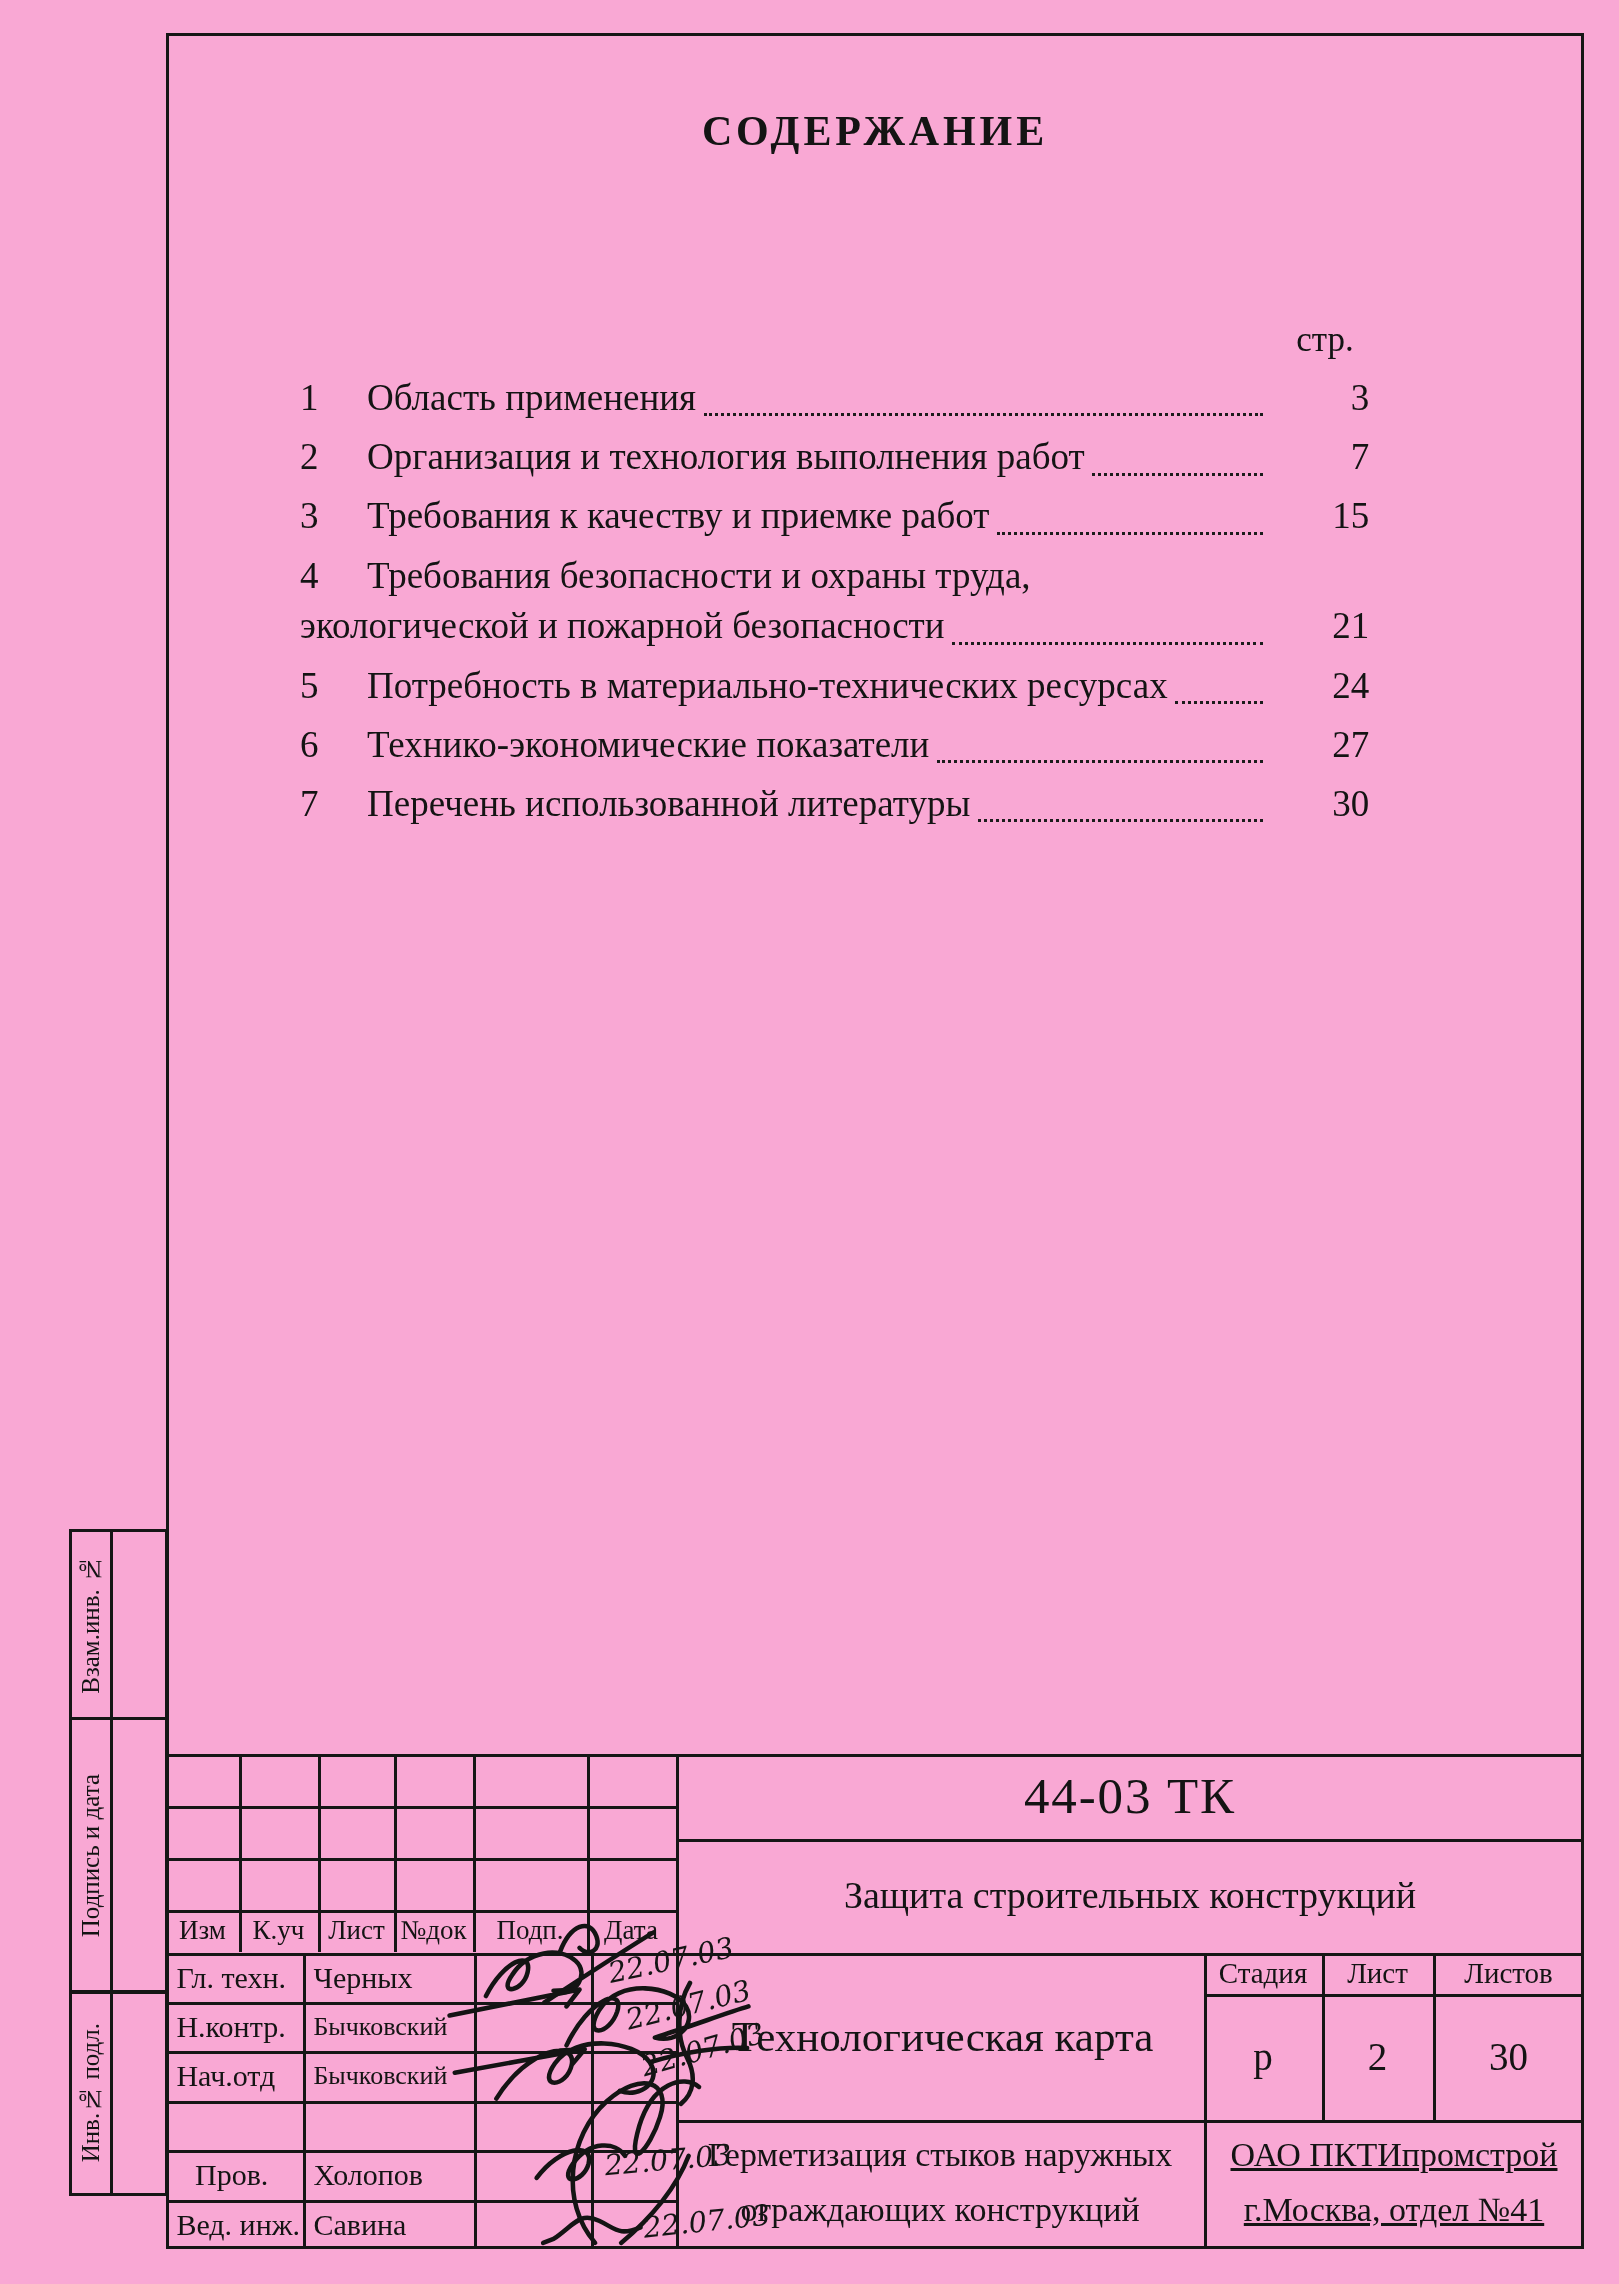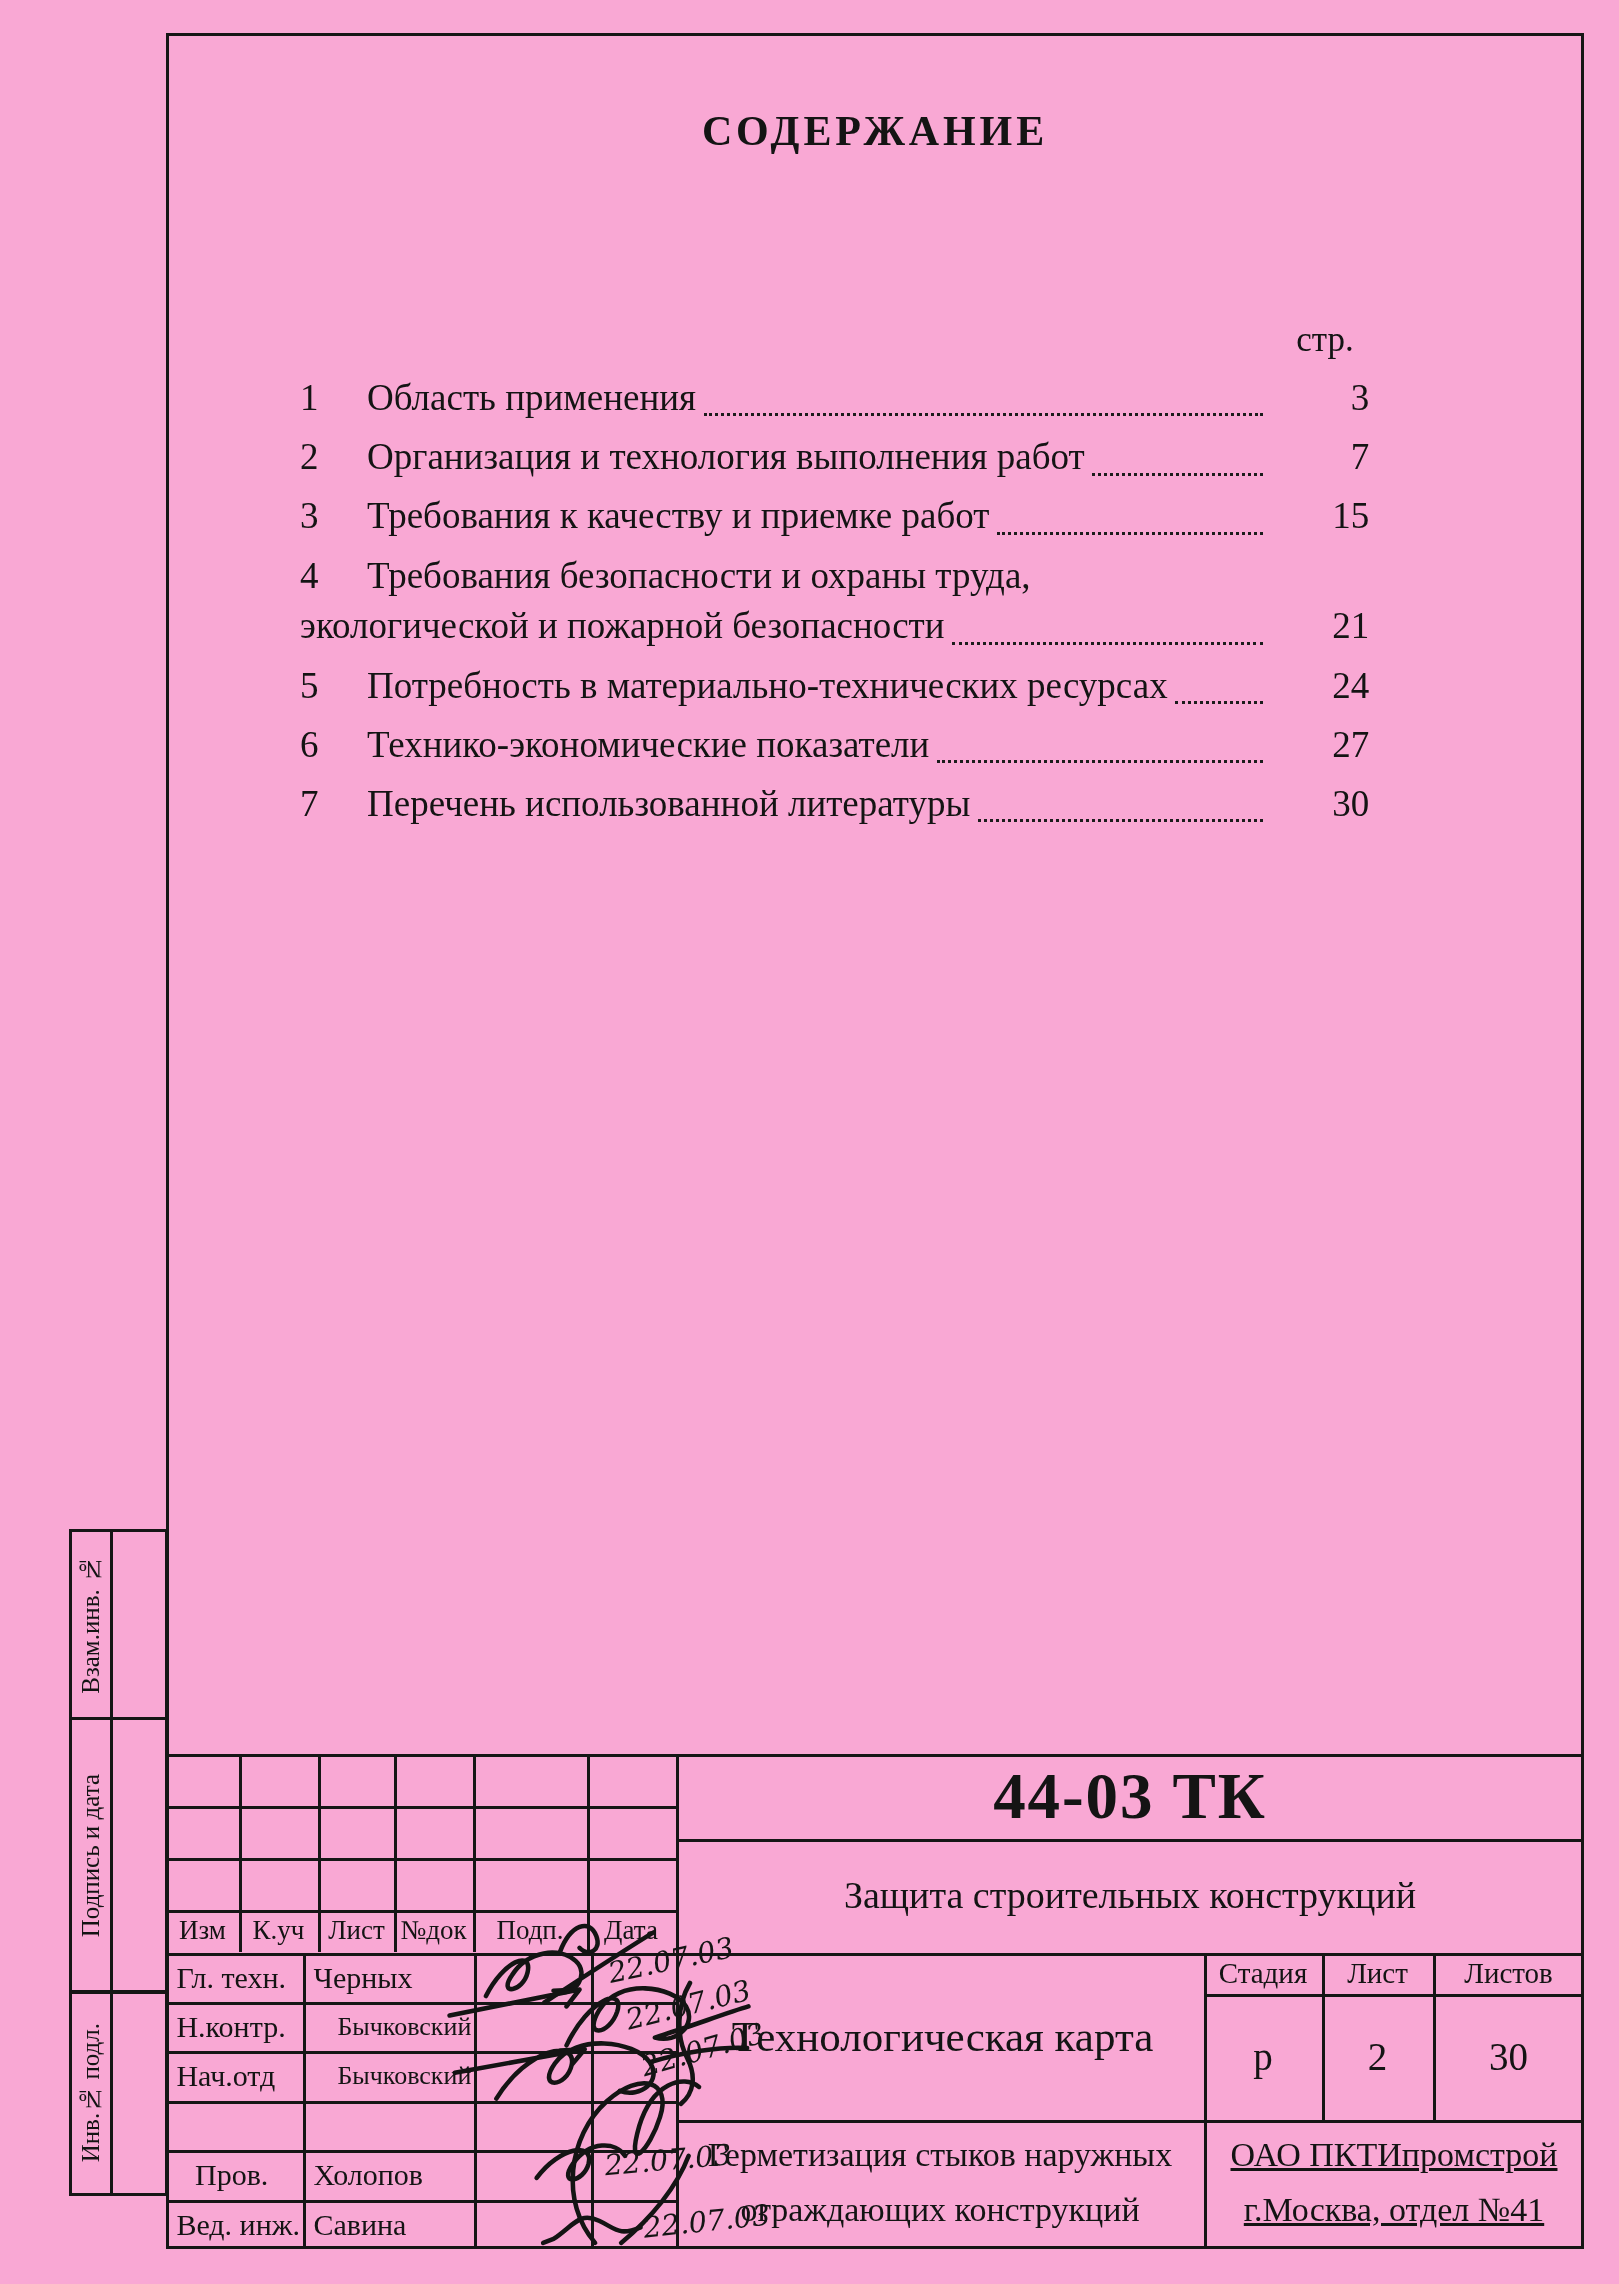--- a/index.html
+++ b/index.html
@@ -18,28 +18,28 @@
   .toc-title{flex:0 0 auto;white-space:nowrap;}
   .leader{flex:1 1 auto;border-bottom:3.9px dotted #1c1c1c;margin:0 9px 2.6px 7.8px;align-self:flex-end;min-width:39px;}
   .toc-page{flex:0 0 97px;text-align:right;padding-right:7.8px;}
   
   .hl,.vl{position:absolute;background:#161616;}
   .hl{height:3.2px;}.vl{width:3.2px;}
   
   .cell{position:absolute;display:flex;align-items:center;justify-content:center;
         box-sizing:border-box;text-align:center;line-height:1.3;}
   .cell.left{justify-content:flex-start;padding-left:10.4px;text-align:left;}
-  .docnum{font-size:65px;font-weight:bold;letter-spacing:1.9px;}
+  .docnum{font-size:51px;font-weight:normal;letter-spacing:1.9px;}
   .doctitle{font-size:38px;}
   .doctype{font-size:43px;}
   .hdr{font-size:27px;border-radius:10px;}
   .stlbl{font-size:29px;}
   .stval{font-size:39px;}
   .role,.pname{font-size:30px;white-space:nowrap;}
-  .pname.small{font-size:26px;margin-left:24px;}
+  .pname.small{font-size:26px;}
   .two{font-size:34px;line-height:1.6;align-items:center;}
   
   .side-box{position:absolute;left:69px;width:99px;border:3.2px solid #161616;
             box-sizing:border-box;display:flex;}
   .side-label{width:38px;border-right:3.2px solid #161616;display:flex;align-items:center;justify-content:center;}
   .side-label span{writing-mode:vertical-rl;transform:rotate(180deg);font-size:25px;white-space:nowrap;}
   .side-rest{flex:1;}
   .sig-layer{position:absolute;left:0;top:0;width:1619px;height:2284px;pointer-events:none;}
   .hand{font-family:"DejaVu Serif",serif;font-style:italic;font-size:44px;fill:#151515;}
 </style>

